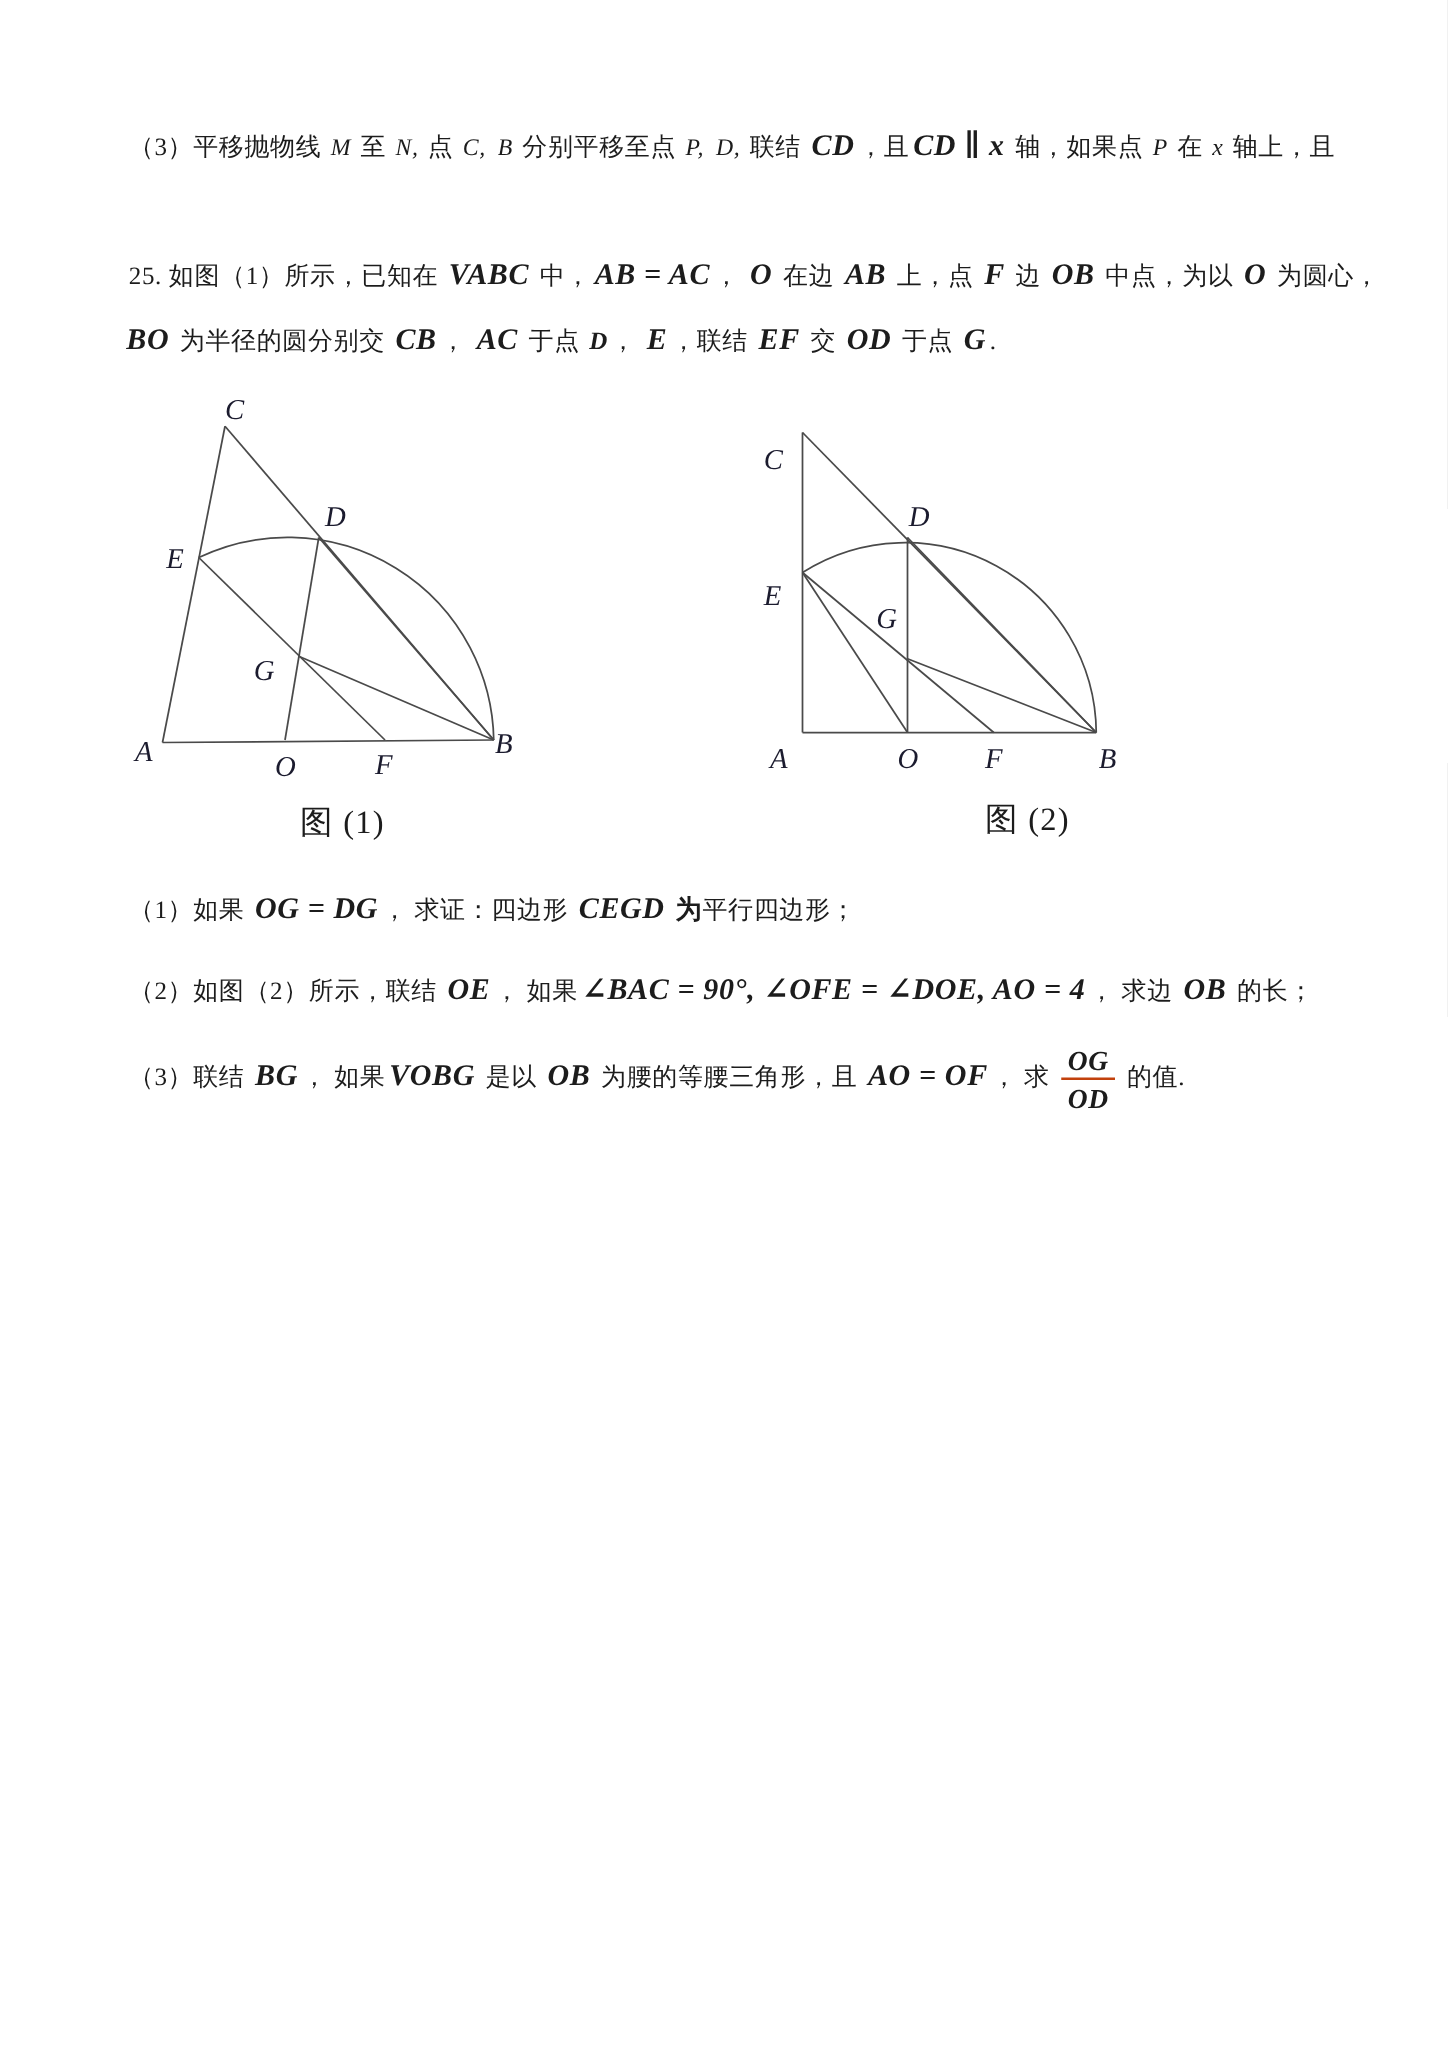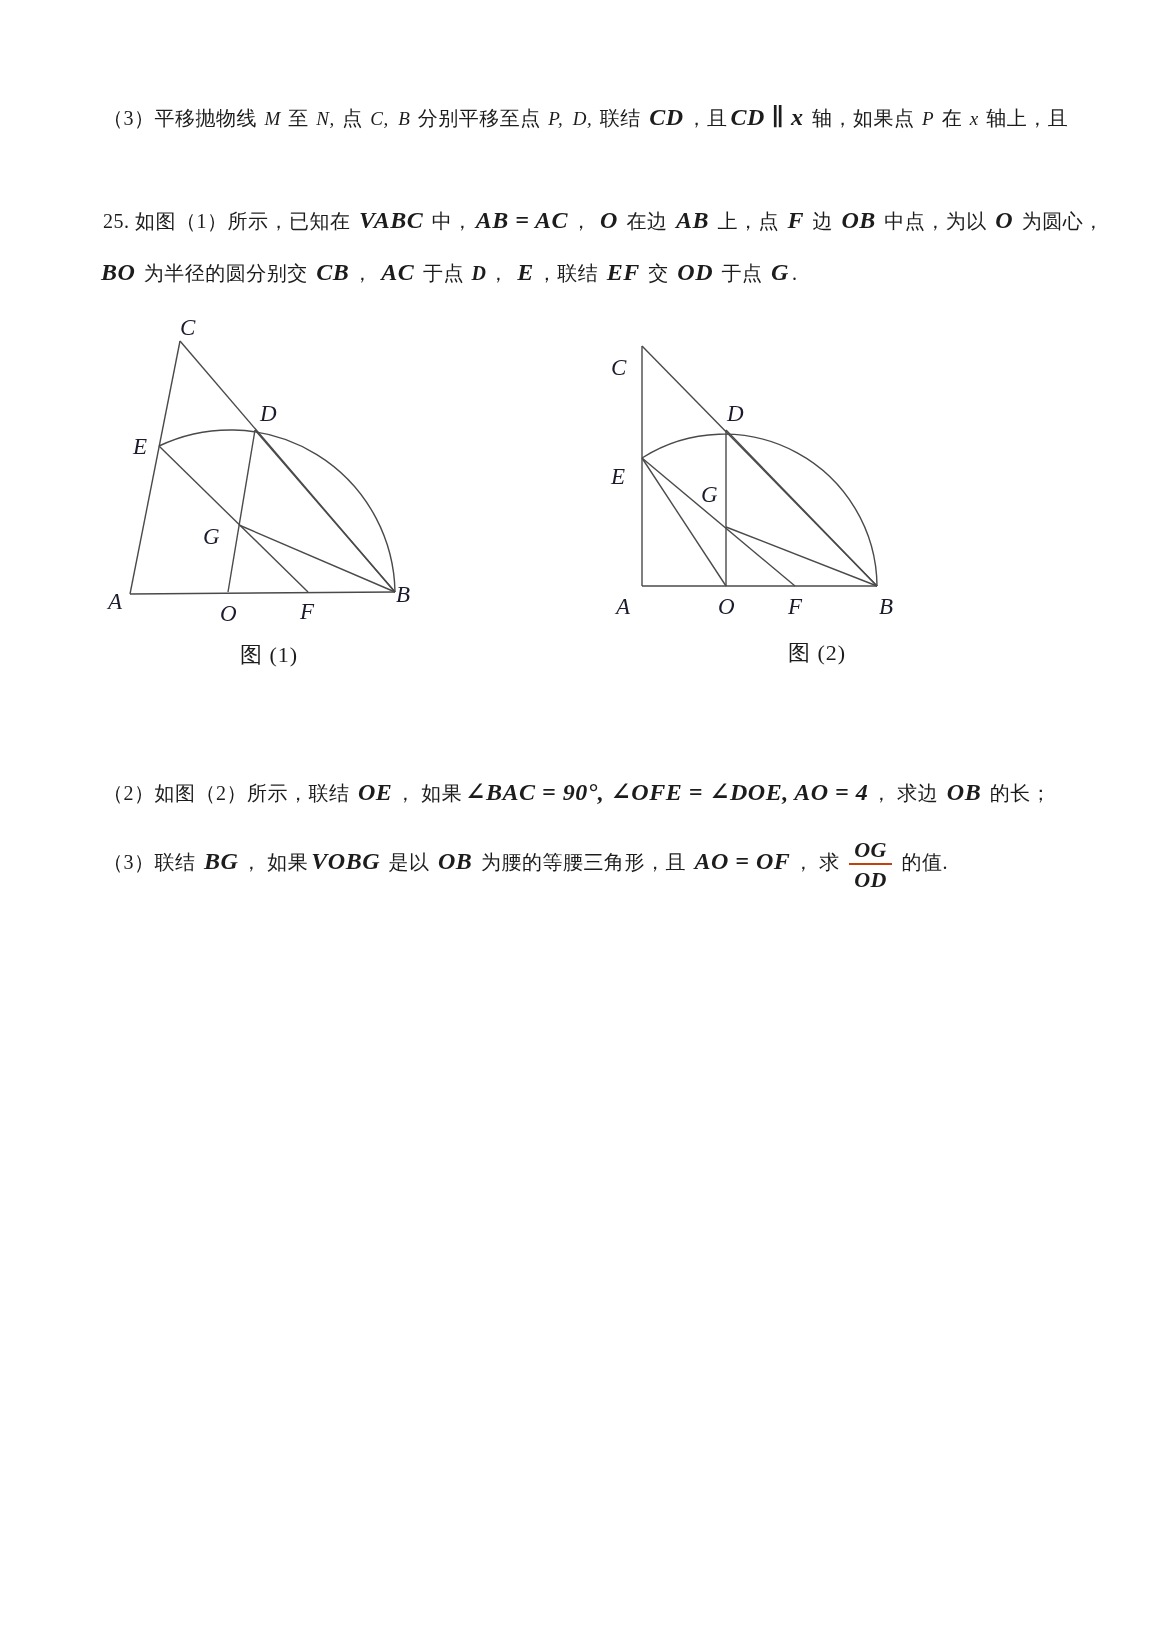--- a/index.html
+++ b/index.html
@@ -37,21 +37,21 @@
   .figure { position:absolute; }
   .figure svg { display:block; }
   .figure text {
     font-family:"Liberation Serif","DejaVu Serif",serif;
     font-style:italic;
     font-size:23px;
     fill:#1b1b2e;
   }
   .caption {
     position:absolute;
-    font-size:22px;
+    font-size:26px;
     letter-spacing:1px;
     white-space:nowrap;
   }
   .q3line { line-height:58px; }
 </style>
 </head>
 <body>
 
 <div class="page">
 
@@ -107,16 +107,17 @@
         <text x="138" y="284">O</text>
         <text x="208" y="284">F</text>
         <text x="299" y="284">B</text>
       </g>
     </svg>
   </div>
 
   <div class="caption" style="left:240px; top:640px;">图 (1)</div>
   <div class="caption" style="left:788px; top:638px;">图 (2)</div>
 
+  <div class="tline" style="left:103px; top:710px;"><span class="cn">（1）如果 </span><span class="varbig">OG = DG</span><span class="cn">， 求证：四边形 </span><span class="varbig">CEGD</span><span class="cnb"> 为</span><span class="cn">平行四边形；</span></div>
   <div class="tline" style="left:103px; top:775px;"><span class="cn">（2）如图（2）所示，联结 </span><span class="varbig">OE</span><span class="cn">， 如果</span><span class="varbig">∠BAC = 90°, ∠OFE = ∠DOE, AO = 4</span><span class="cn">， 求边 </span><span class="varbig">OB</span><span class="cn"> 的长；</span></div>
   <div class="tline q3line" style="left:103px; top:832px;"><span class="cn">（3）联结 </span><span class="varbig">BG</span><span class="cn">， 如果</span><span class="varbig">VOBG</span><span class="cn"> 是以 </span><span class="varbig">OB</span><span class="cn"> 为腰的等腰三角形，且 </span><span class="varbig">AO = OF</span><span class="cn">， 求 </span><span class="frac"><span class="num">OG</span><span class="den">OD</span></span><span class="cn"> 的值.</span></div>
 
 </div>
 
 </body></html>

